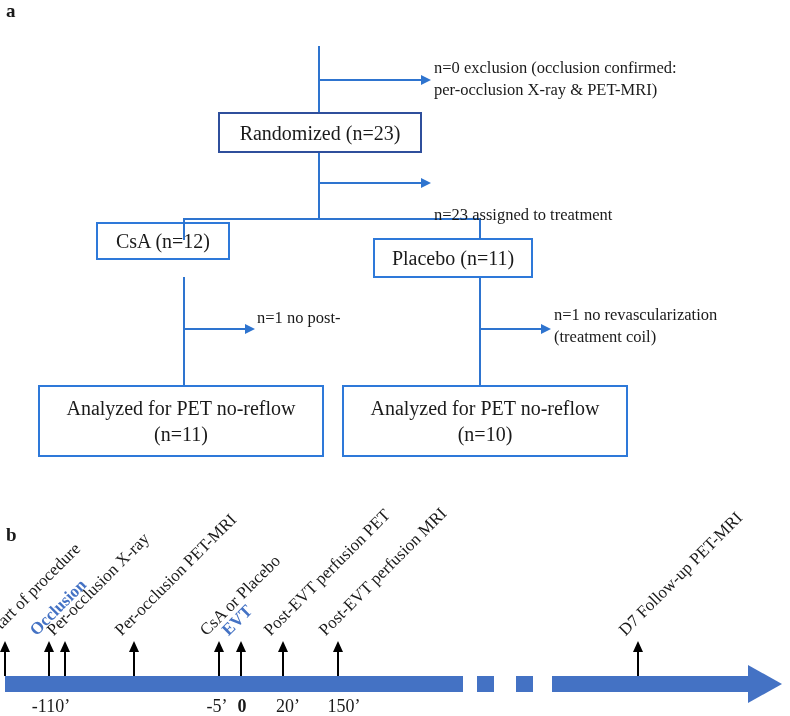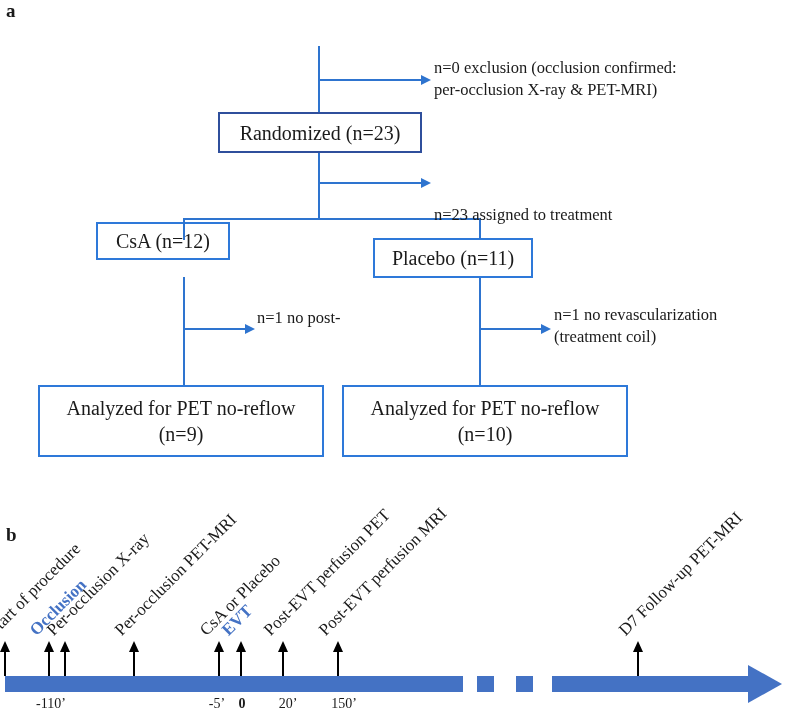--- a/index.html
+++ b/index.html
@@ -40,21 +40,21 @@
     border-left:5px solid transparent;border-right:5px solid transparent;
     border-bottom:11px solid #000;
   }
   .bar-seg{position:absolute;top:676px;height:16px;background:#4472c4;}
   .bar-head{
     position:absolute;left:748px;top:665px;width:0;height:0;
     border-top:19px solid transparent;border-bottom:19px solid transparent;
     border-left:34px solid #4472c4;
   }
   .time-label{
-    position:absolute;top:696px;font-size:14px;transform:translateX(-50%);
+    position:absolute;top:696px;font-size:18px;transform:translateX(-50%);
     white-space:nowrap;
     text-align:center;
   }
   .time-label.bold{font-weight:bold;}
 </style>
 </head>
 <body>
 
 <div id="fig">
 
@@ -68,21 +68,21 @@
   <div class="box light" style="left:96px;top:222px;width:134px;height:38px;">
     <span>CsA (n=12)</span>
   </div>
 
   <div class="box light" style="left:373px;top:238px;width:160px;height:40px;align-items:center;">
     <span>Placebo (n=11)</span>
   </div>
 
   <div class="box light" style="left:38px;top:385px;width:286px;height:72px;">
     <span>Analyzed for PET no-reflow</span>
-    <span>(n=9)</span>
+    <span>(n=11)</span>
   </div>
 
   <div class="box light" style="left:342px;top:385px;width:286px;height:72px;">
     <span>Analyzed for PET no-reflow</span>
     <span>(n=10)</span>
   </div>
 
   <div class="vline" style="left:318px;top:46px;height:66px;"></div>
   <div class="hline" style="left:318px;top:79px;width:103px;"></div>
   <div class="arrowhead-right" style="left:421px;top:75px;"></div>

